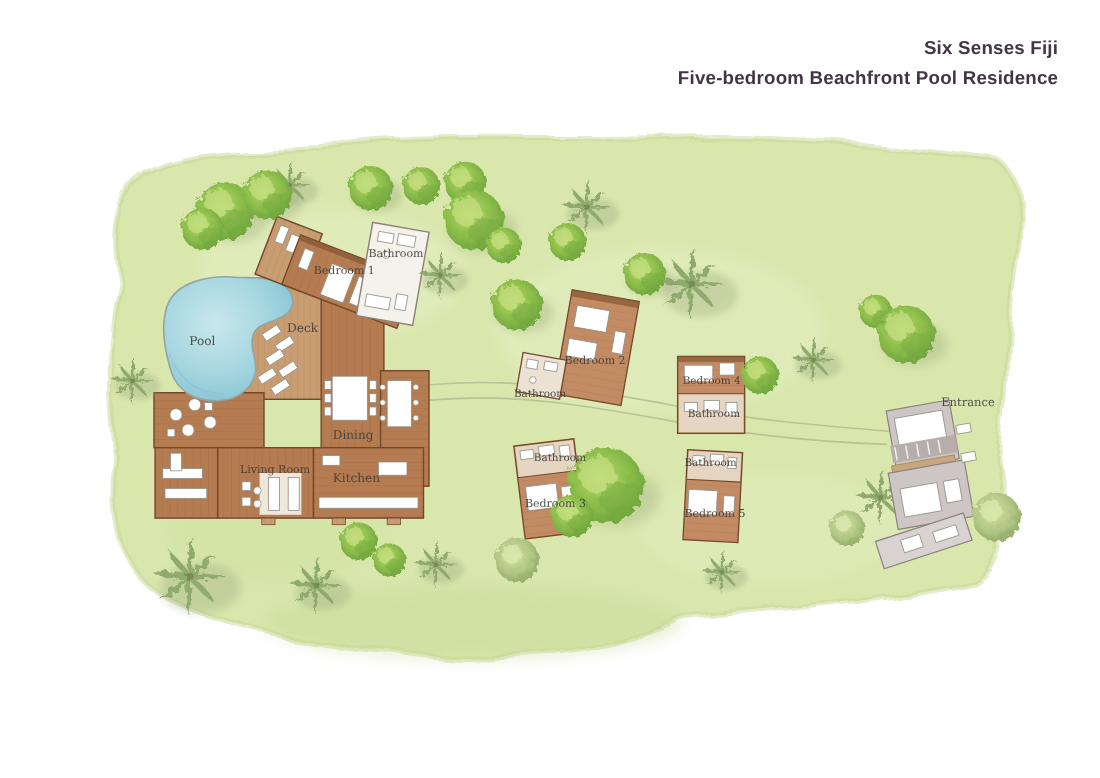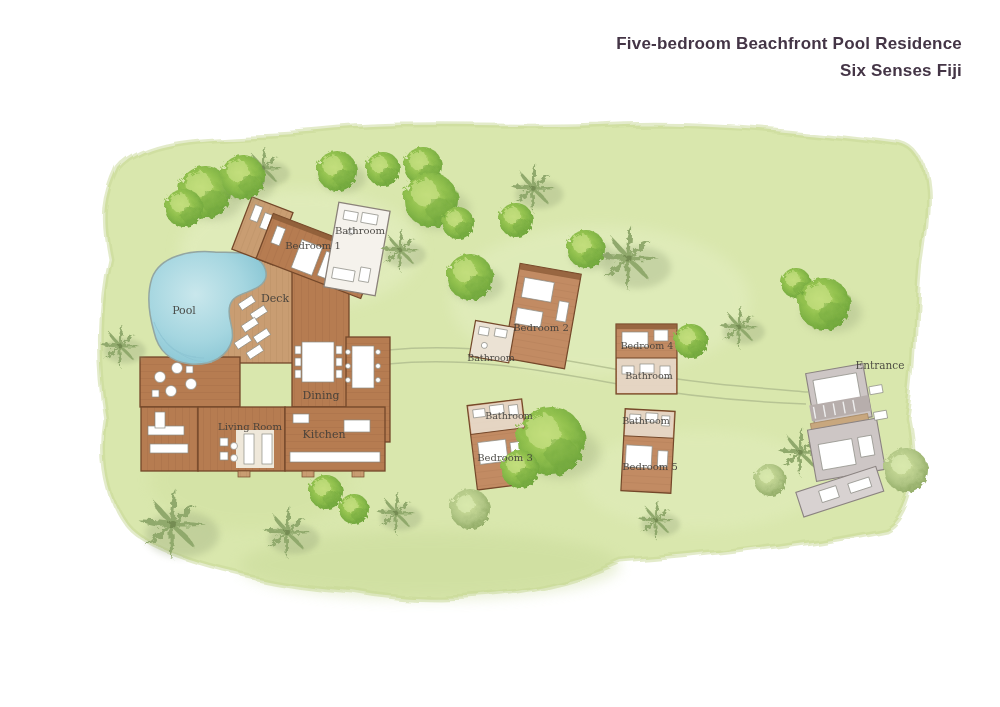--- a/index.html
+++ b/index.html
@@ -413,16 +413,16 @@
       <text class="lbl" x="649" y="379" font-size="9.5">Bathroom</text>
       <text class="lbl" x="509" y="419" font-size="9.5">Bathroom</text>
       <text class="lbl" x="505" y="461" font-size="10">Bedroom 3</text>
       <text class="lbl" x="646" y="424" font-size="9.5">Bathroom</text>
       <text class="lbl" x="650" y="470" font-size="10">Bedroom 5</text>
       <text class="lbl" x="880" y="369" font-size="10.5">Entrance</text>
     </g>
   </svg>
 
   <div class="hdr">
+    <div>Six Senses Fiji</div>
     <div>Five-bedroom Beachfront Pool Residence</div>
-    <div>Six Senses Fiji</div>
   </div>
 </div>
 
 </body></html>

